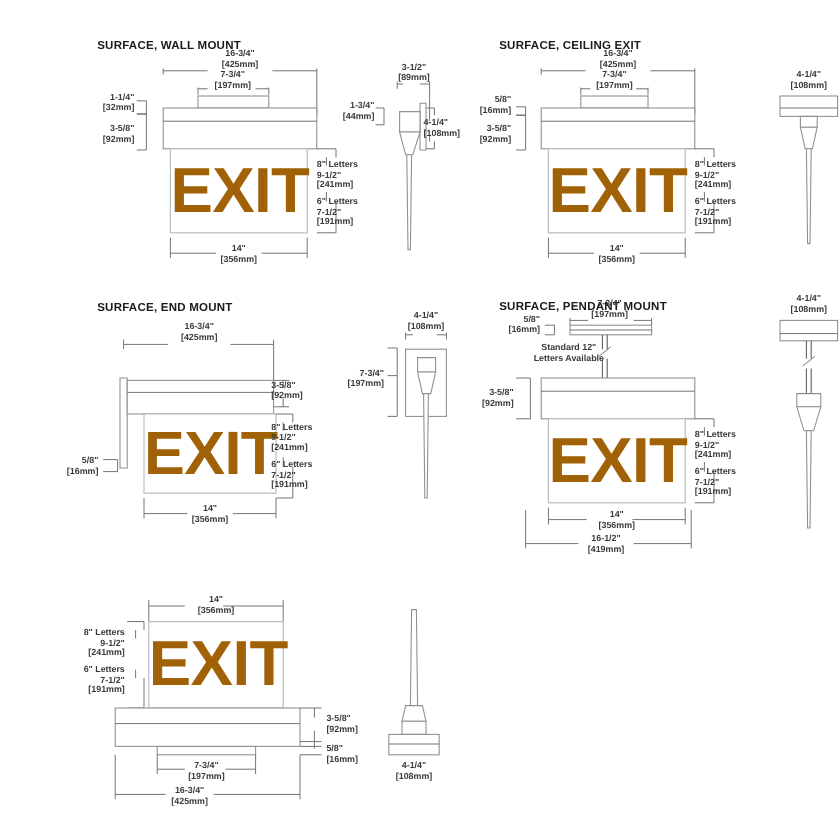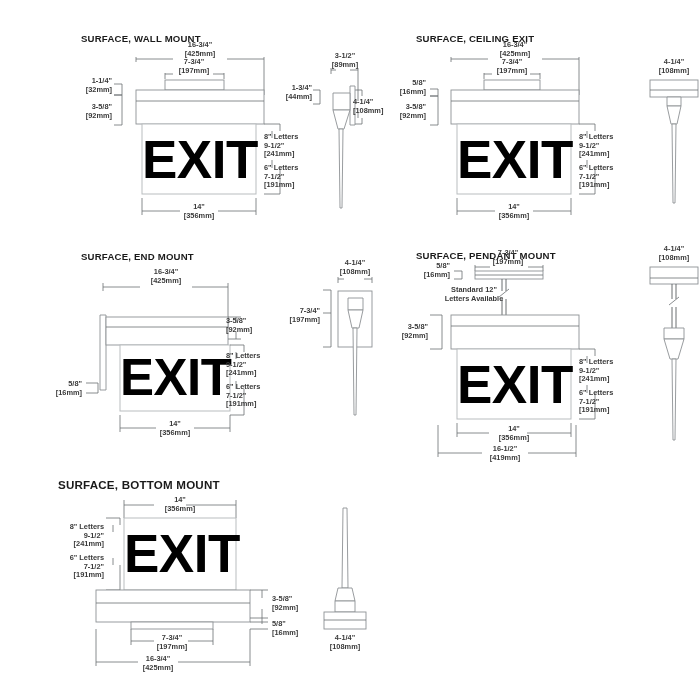--- a/index.html
+++ b/index.html
@@ -36,21 +36,21 @@
   .dimlabel.rightal { text-align: left; }
   svg { position: absolute; left: 0; top: 0; overflow: visible; }
   .ln { stroke: #6b6f72; stroke-width: 0.8; fill: none; }
   .ln2 { stroke: #5a5e61; stroke-width: 0.9; fill: none; }
   .bodyline { stroke: #8d9194; stroke-width: 0.9; fill: #ffffff; }
   .facebox { stroke: #b9bdbf; stroke-width: 1.0; fill: #ffffff; }
   .exit-text {
     position: absolute;
     font-family: "Liberation Sans Narrow", "Liberation Sans", sans-serif;
     font-weight: bold;
-    color: #000000;
+    color: #a16207;
     letter-spacing: -0.5px;
     transform-origin: center center;
     white-space: nowrap;
     text-align: left;
   }
 </style>
 </head>
 <body>
 
 <div id="page">
@@ -353,21 +353,20 @@
       <path class="bodyline" d="M286,104 L306,104 L300,124 L292,124 Z"></path>
       <path class="bodyline" d="M294,124 L298,124 L297,205 L295,205 Z"></path>
     </svg>
     <div class="dimlabel" style="left:267px;top:10px;width:58px;">
       <span>4-1/4"</span><br>
       <span>[108mm]</span>
     </div>
   </div>
 
   <div class="panel" style="left:0;top:470px;width:350px;height:230px;">
-    <div class="ptitle" style="left:30px;top:8px;font-size:11.6px;">SURFACE, BOTTOM MOUNT</div>
 
     <svg width="350" height="230">
 
       <path class="ln" d="M96,30 L96,48 M96,35 L126,35 M158,35 L208,35 M208,30 L208,48"></path>
 
       <rect class="facebox" x="96" y="48" width="112" height="72"></rect>
 
       <path class="ln" d="M78,48 L92,48 M92,48 L92,55 M85,55 L85,62"></path>
       <path class="ln" d="M85,88 L85,95 M92,95 L92,120 M78,120 L92,120"></path>
 

